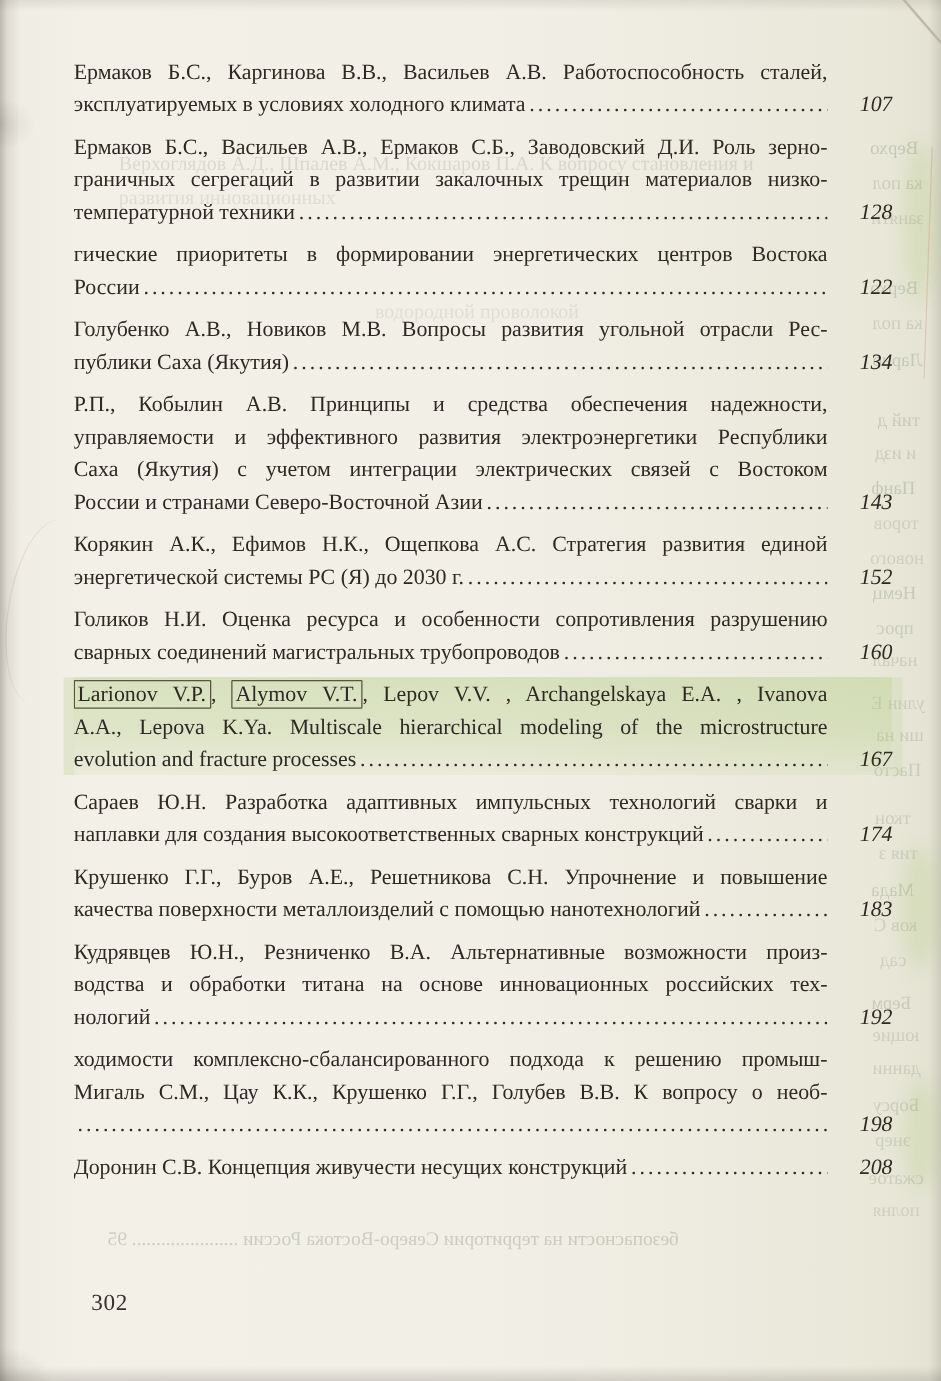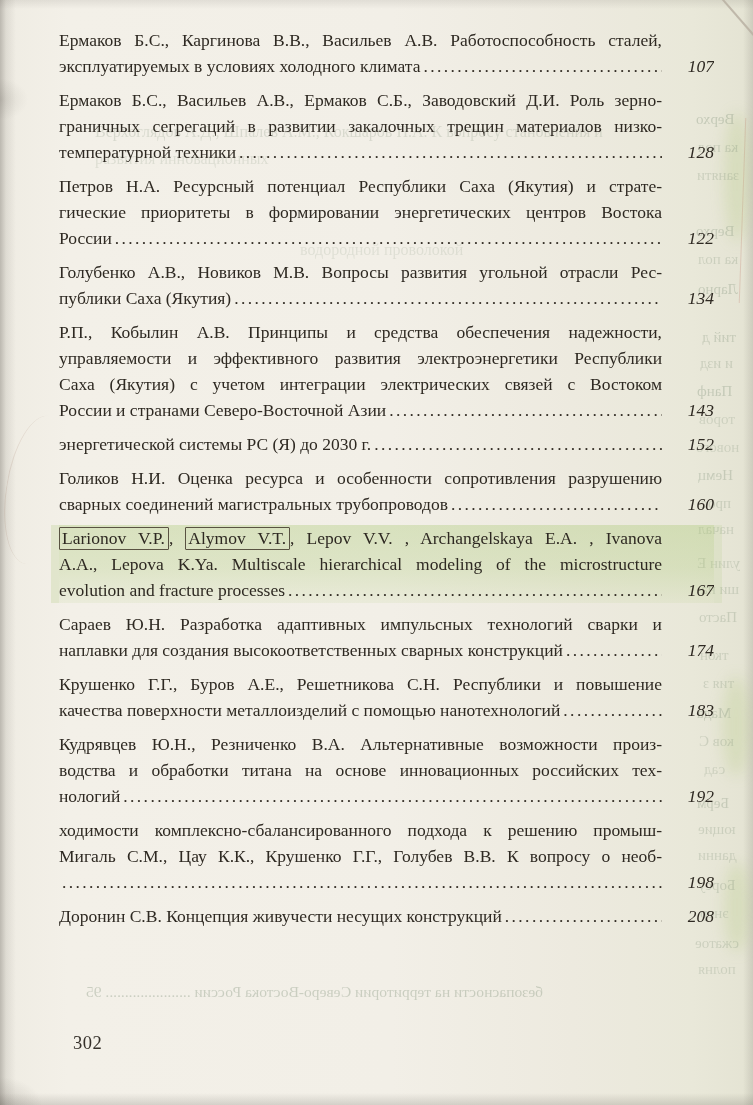--- a/index.html
+++ b/index.html
@@ -49,21 +49,21 @@
   
   .bleed span{
     position:absolute;white-space:nowrap;
     color:#7e8f78;filter:blur(.5px);
     font-size:15px;line-height:15px;
   }
   .bleed span.mir{transform:scaleX(-1);}
 
   
   .toc{
-    position:absolute;left:59px;top:27px;width:655px;
+    position:absolute;left:59px;top:44px;width:655px;
     font-size:17.5px;line-height:26px;
   }
   .entry{margin-bottom:8px;}
   .entry .line{
     width:603px;height:26px;overflow:hidden;
     text-align:justify;text-align-last:justify;
   }
   .entry .lastline{display:flex;align-items:baseline;width:655px;height:26px;overflow:hidden;}
   .entry .lastline .txt{white-space:nowrap;}
   .entry .lastline .leader{
@@ -146,21 +146,20 @@
       <div class="entry">
         <div class="line">Ермаков Б.С., Васильев А.В., Ермаков С.Б., Заводовский Д.И. Роль зерно-</div>
         <div class="line">граничных сегрегаций в развитии закалочных трещин материалов низко-</div>
         <div class="lastline">
           <span class="txt">температурной техники</span>
           <span class="leader">..........................................................................................................................................................................</span>
           <span class="pg">128</span>
         </div>
       </div>
       <div class="entry">
-        <div class="line">Петров Н.А. Ресурсный потенциал Республики Саха (Якутия) и страте-</div>
         <div class="line">гические приоритеты в формировании энергетических центров Востока</div>
         <div class="lastline">
           <span class="txt">России</span>
           <span class="leader">..........................................................................................................................................................................</span>
           <span class="pg">122</span>
         </div>
       </div>
       <div class="entry">
         <div class="line">Голубенко А.В., Новиков М.В. Вопросы развития угольной отрасли Рес-</div>
         <div class="lastline">
@@ -173,20 +172,21 @@
         <div class="line">Р.П., Кобылин А.В. Принципы и средства обеспечения надежности,</div>
         <div class="line">управляемости и эффективного развития электроэнергетики Республики</div>
         <div class="line">Саха (Якутия) с учетом интеграции электрических связей с Востоком</div>
         <div class="lastline">
           <span class="txt">России и странами Северо-Восточной Азии</span>
           <span class="leader">..........................................................................................................................................................................</span>
           <span class="pg">143</span>
         </div>
       </div>
       <div class="entry">
+        <div class="line">Корякин А.К., Ефимов Н.К., Ощепкова А.С. Стратегия развития единой</div>
         <div class="lastline">
           <span class="txt">энергетической системы РС (Я) до 2030 г.</span>
           <span class="leader">..........................................................................................................................................................................</span>
           <span class="pg">152</span>
         </div>
       </div>
       <div class="entry">
         <div class="line">Голиков Н.И. Оценка ресурса и особенности сопротивления разрушению</div>
         <div class="lastline">
           <span class="txt">сварных соединений магистральных трубопроводов</span>
@@ -205,21 +205,21 @@
       </div>
       <div class="entry">
         <div class="line">Сараев Ю.Н. Разработка адаптивных импульсных технологий сварки и</div>
         <div class="lastline">
           <span class="txt">наплавки для создания высокоответственных сварных конструкций</span>
           <span class="leader">..........................................................................................................................................................................</span>
           <span class="pg">174</span>
         </div>
       </div>
       <div class="entry">
-        <div class="line">Крушенко Г.Г., Буров А.Е., Решетникова С.Н. Республики и повышение</div>
+        <div class="line">Крушенко Г.Г., Буров А.Е., Решетникова С.Н. Упрочнение и повышение</div>
         <div class="lastline">
           <span class="txt">качества поверхности металлоизделий с помощью нанотехнологий</span>
           <span class="leader">..........................................................................................................................................................................</span>
           <span class="pg">183</span>
         </div>
       </div>
       <div class="entry">
         <div class="line">Кудрявцев Ю.Н.,  Резниченко В.А. Альтернативные возможности произ-</div>
         <div class="line">водства и обработки титана на основе инновационных российских  тех-</div>
         <div class="lastline">

